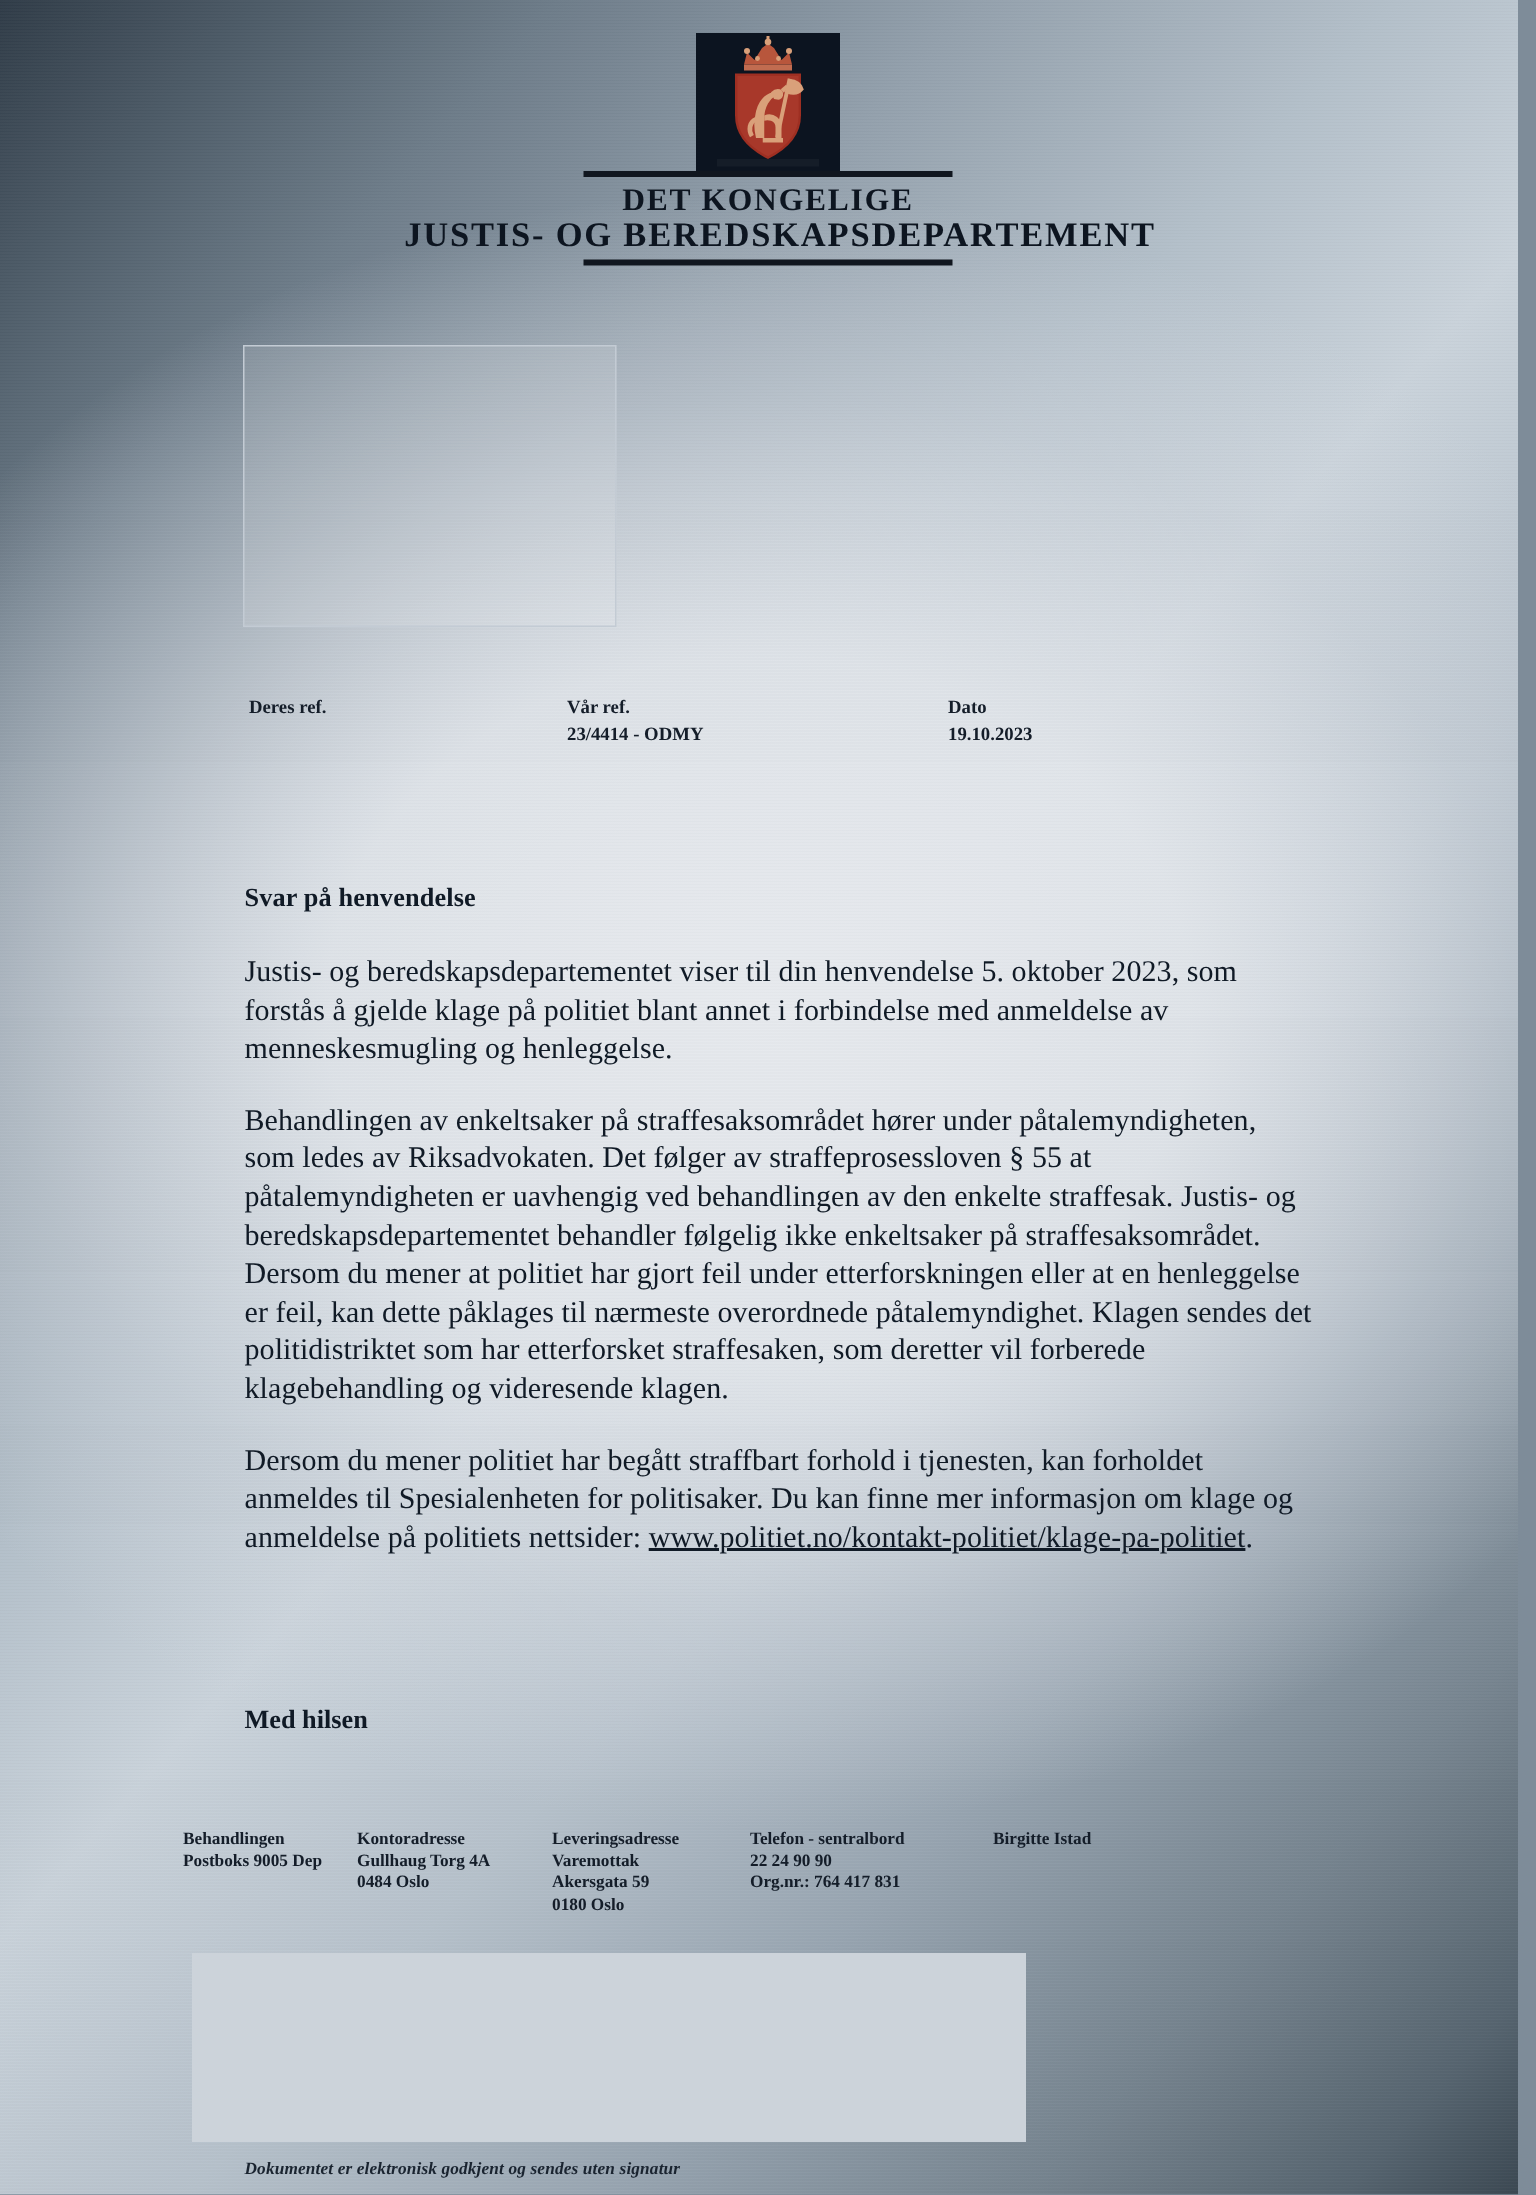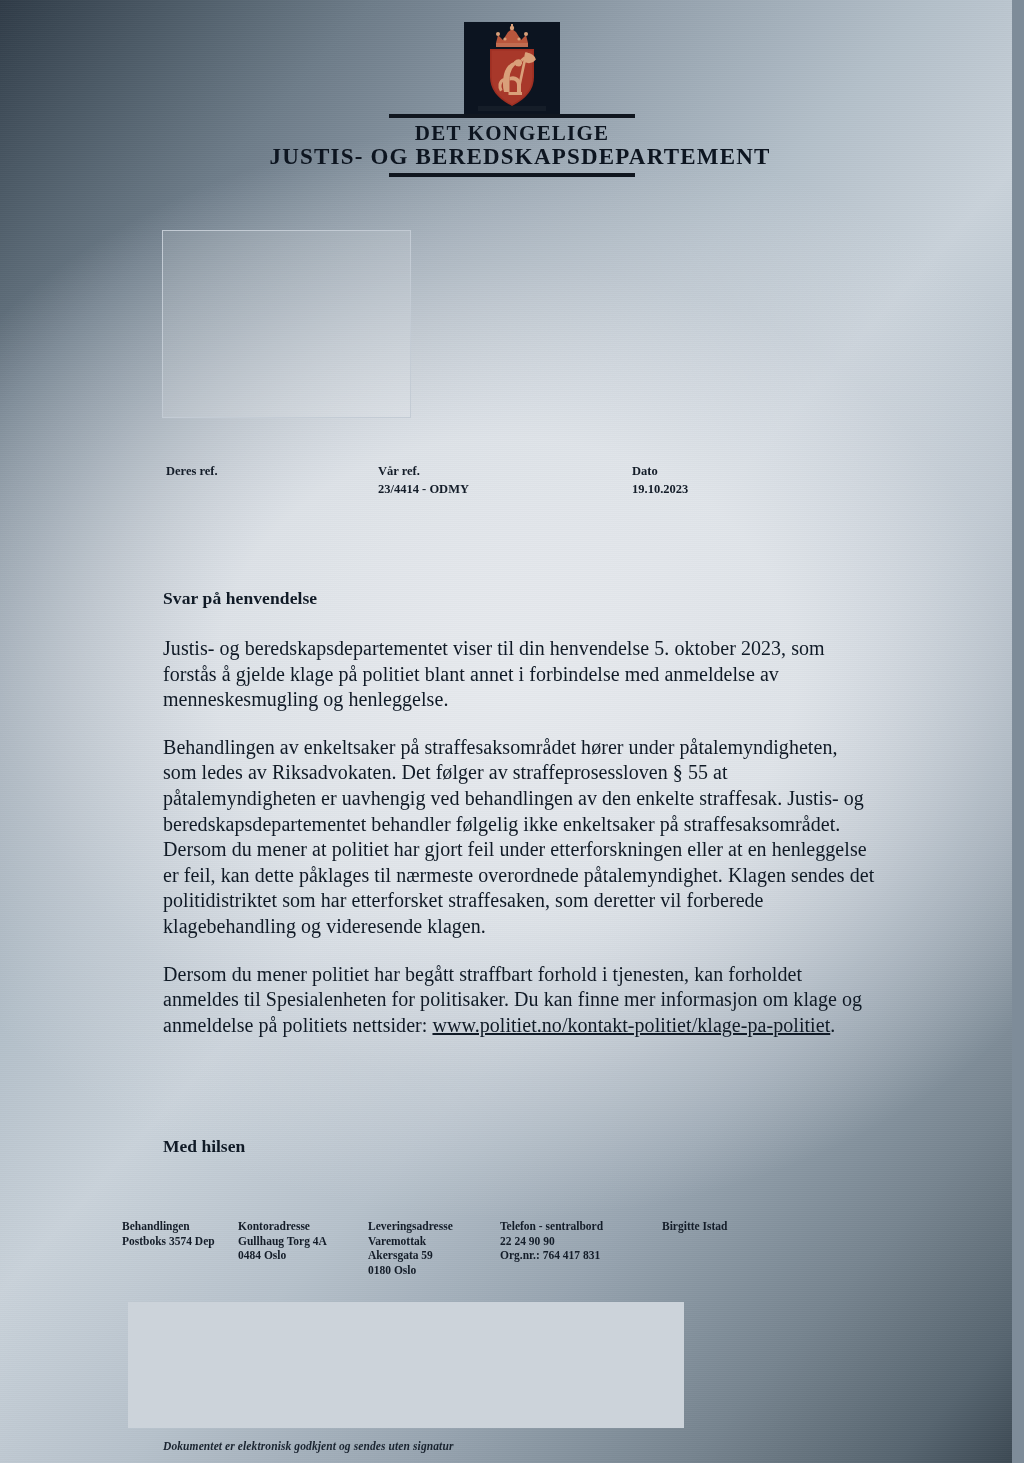--- a/index.html
+++ b/index.html
@@ -272,21 +272,21 @@
       <p class="para">Justis- og beredskapsdepartementet viser til din henvendelse 5. oktober 2023, som forstås å gjelde klage på politiet blant annet i forbindelse med anmeldelse av menneskesmugling og henleggelse.</p>
       <p class="para">Behandlingen av enkeltsaker på straffesaksområdet hører under påtalemyndigheten, som ledes av Riksadvokaten. Det følger av straffeprosessloven § 55 at påtalemyndigheten er uavhengig ved behandlingen av den enkelte straffesak. Justis- og beredskapsdepartementet behandler følgelig ikke enkeltsaker på straffesaksområdet. Dersom du mener at politiet har gjort feil under etterforskningen eller at en henleggelse er feil, kan dette påklages til nærmeste overordnede påtalemyndighet. Klagen sendes det politidistriktet som har etterforsket straffesaken, som deretter vil forberede klagebehandling og videresende klagen.</p>
       <p class="para last"><span>Dersom du mener politiet har begått straffbart forhold i tjenesten, kan forholdet anmeldes til Spesialenheten for politisaker. Du kan finne mer informasjon om klage og anmeldelse på politiets nettsider: </span><a class="link" href="#">www.politiet.no/kontakt-politiet/klage-pa-politiet</a><span>.</span></p>
     </div>
 
     <div class="closing">Med hilsen</div>
 
     <div class="footer">
       <div class="fcol f1">
         <span>Behandlingen</span>
-        <span>Postboks 3574 Dep</span>
+        <span>Postboks 9005 Dep</span>
       </div>
       <div class="fcol f2">
         <span>Kontoradresse</span>
         <span>Gullhaug Torg 4A</span>
         <span>0484 Oslo</span>
       </div>
       <div class="fcol f3">
         <span>Leveringsadresse</span>
         <span>Varemottak</span>
         <span>Akersgata 59</span>

